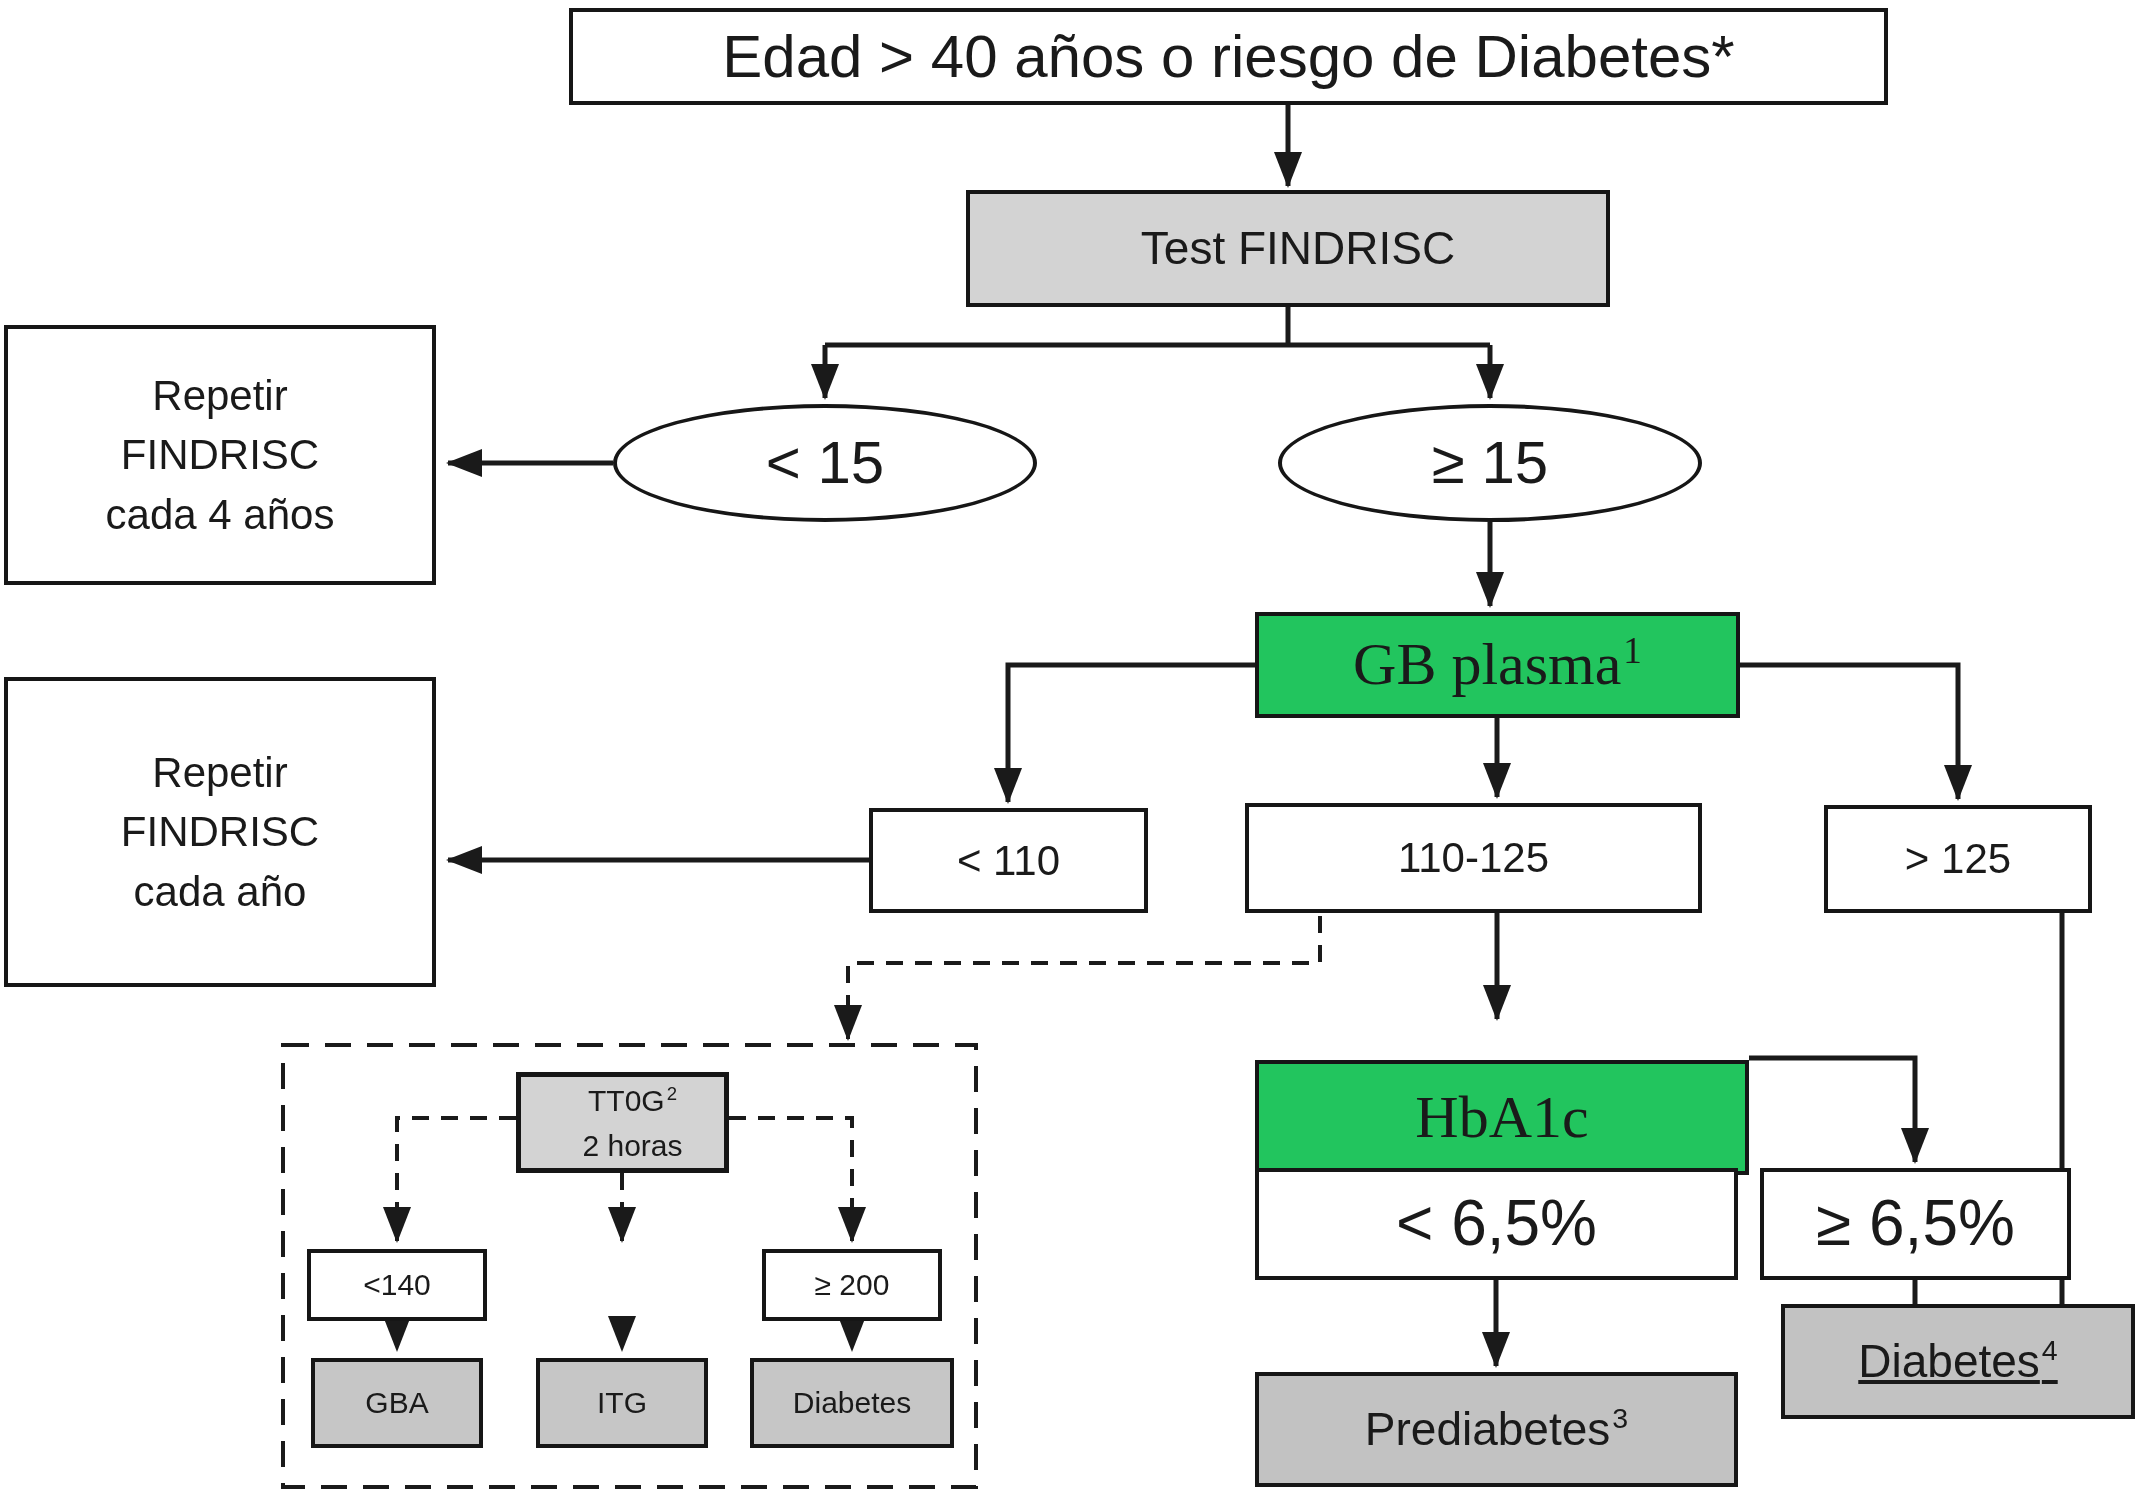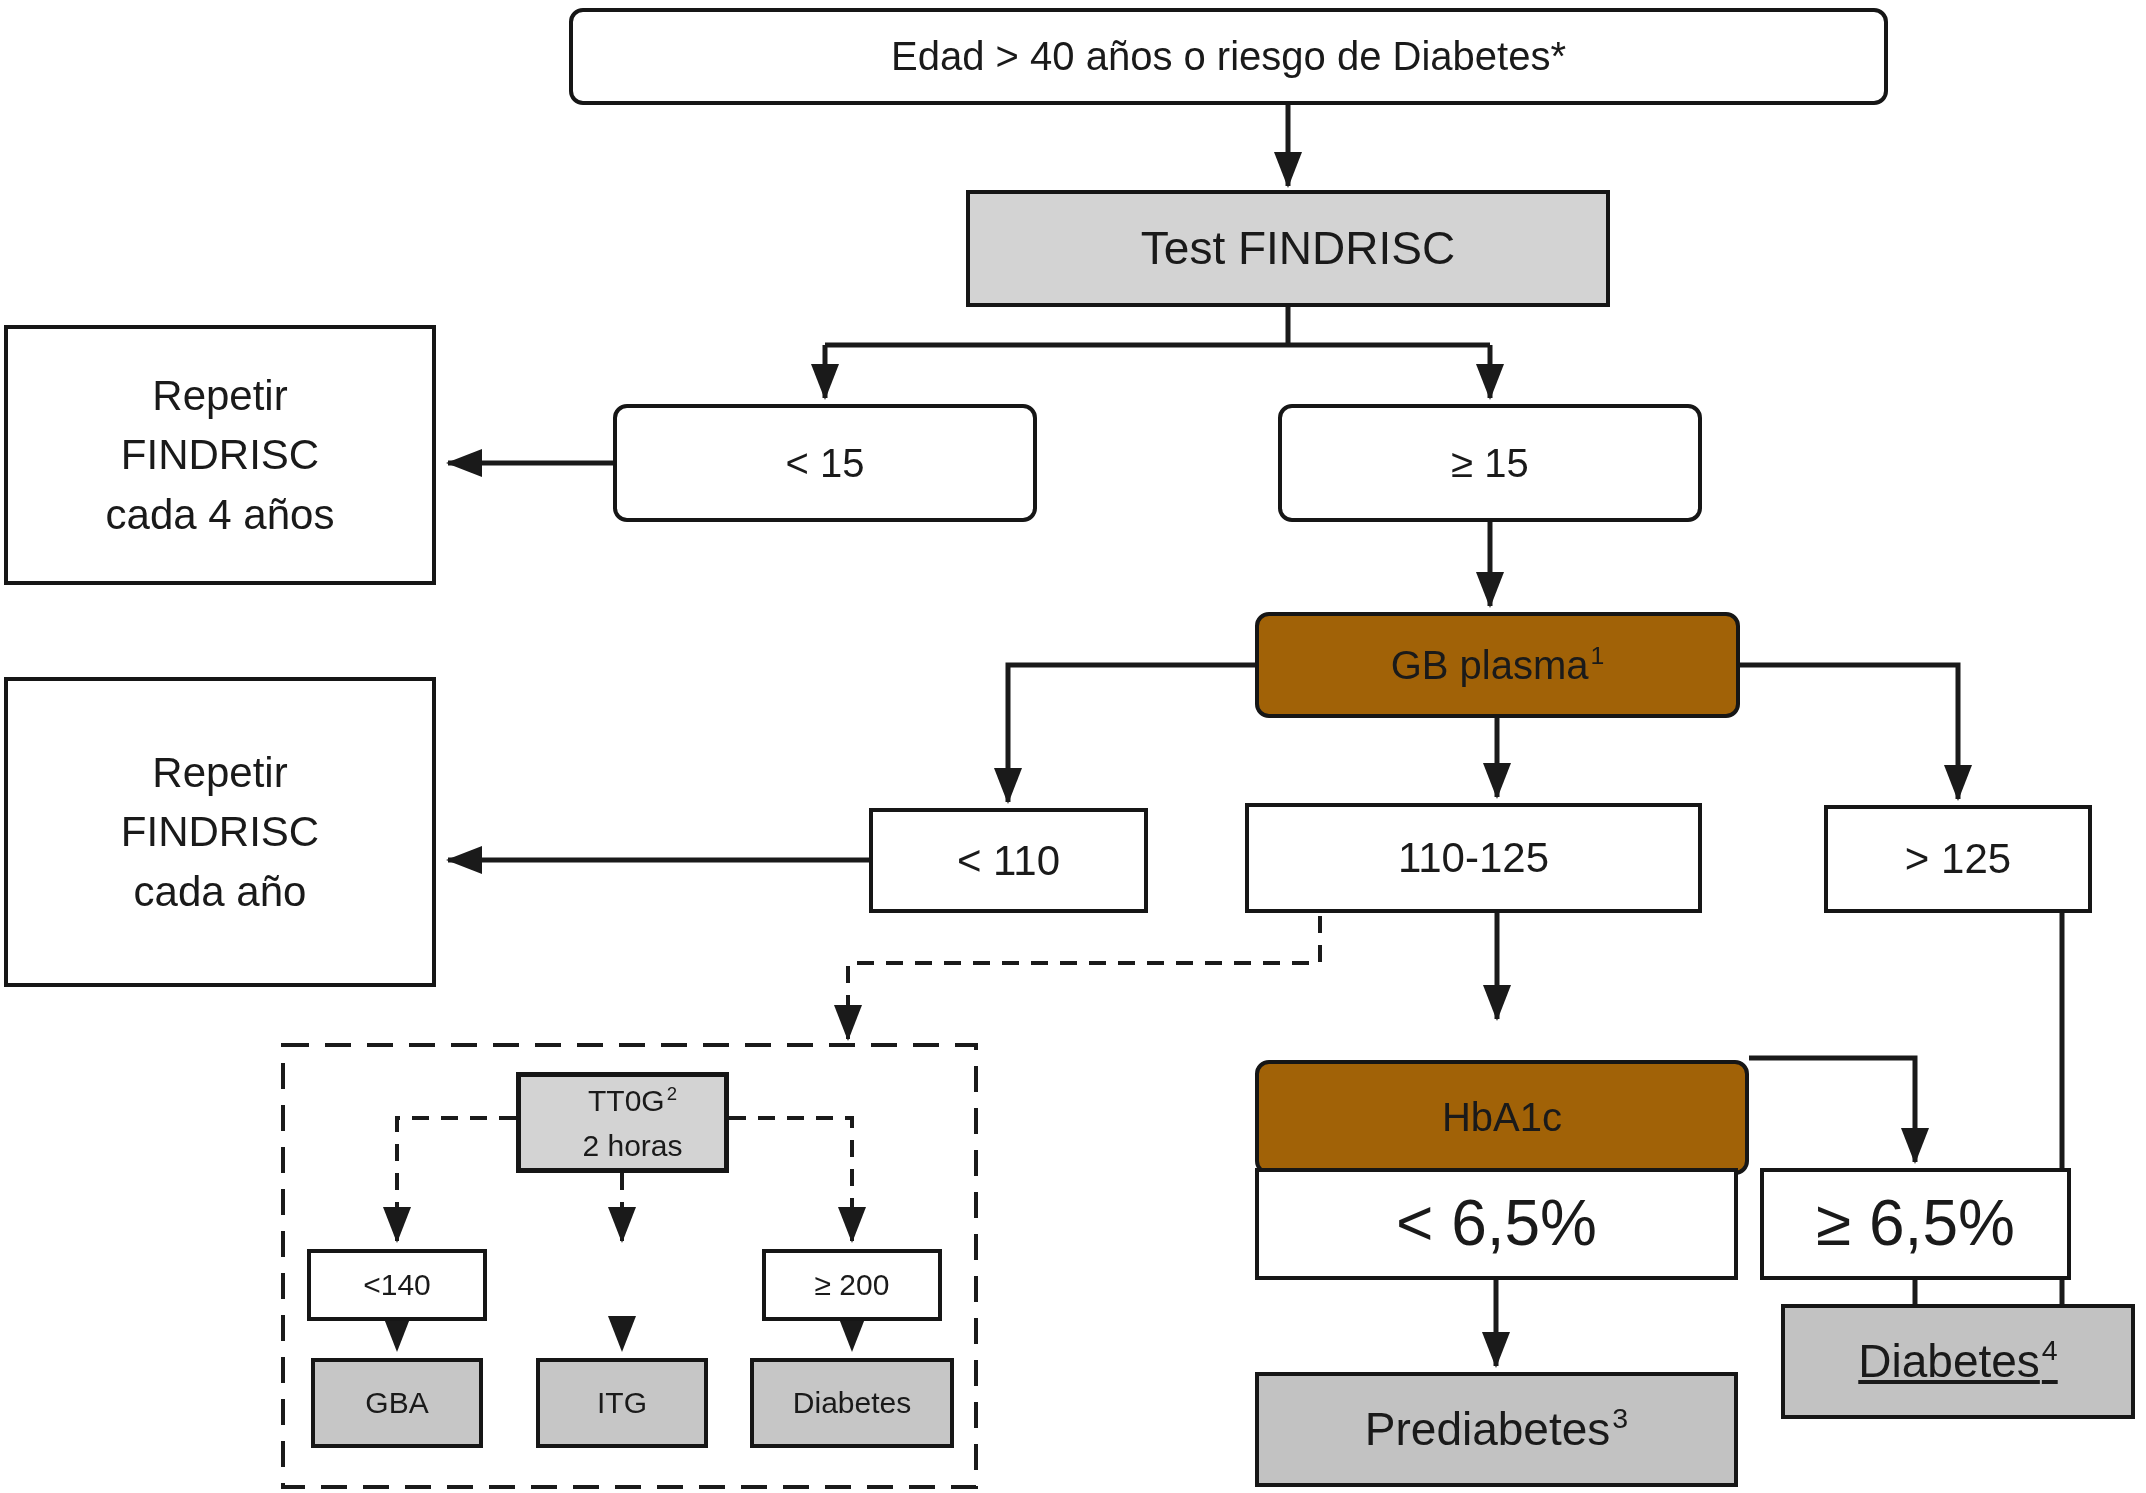--- a/index.html
+++ b/index.html
@@ -8,25 +8,25 @@
     font-family:"Liberation Sans", sans-serif;color:#1a1a1a;
   }
   #wires{position:absolute;left:0;top:0;z-index:1;}
   .node{
     position:absolute;z-index:2;box-sizing:border-box;
     display:flex;align-items:center;justify-content:center;text-align:center;
     background:#ffffff;border:4px solid #161616;line-height:1.12;
   }
   .node sup{font-size:62%;line-height:0;margin-left:2px;}
   .fill-light{background:#d3d3d3;padding-left:20px;}
-  .fill-medium{background:#a16207;}
+  .fill-medium{background:#22c55e;font-family:Liberation Serif, serif;}
   .fill-outcome{background:#c2c2c2;}
   .fill-small{background:#c6c6c6;}
   .ellipse{border-radius:50%;}
-  .f44{font-size:40px;border-radius:14px;}
+  .f44{font-size:60px;}
   .f46{font-size:46px;}
   .f42{font-size:42px;}
   .f48{font-size:64px;}
   .f30{font-size:30px;}
   .multiline{flex-direction:column;line-height:1.42;}
   .thick{border-width:5px;}
 </style>
 </head>
 <body>
 

